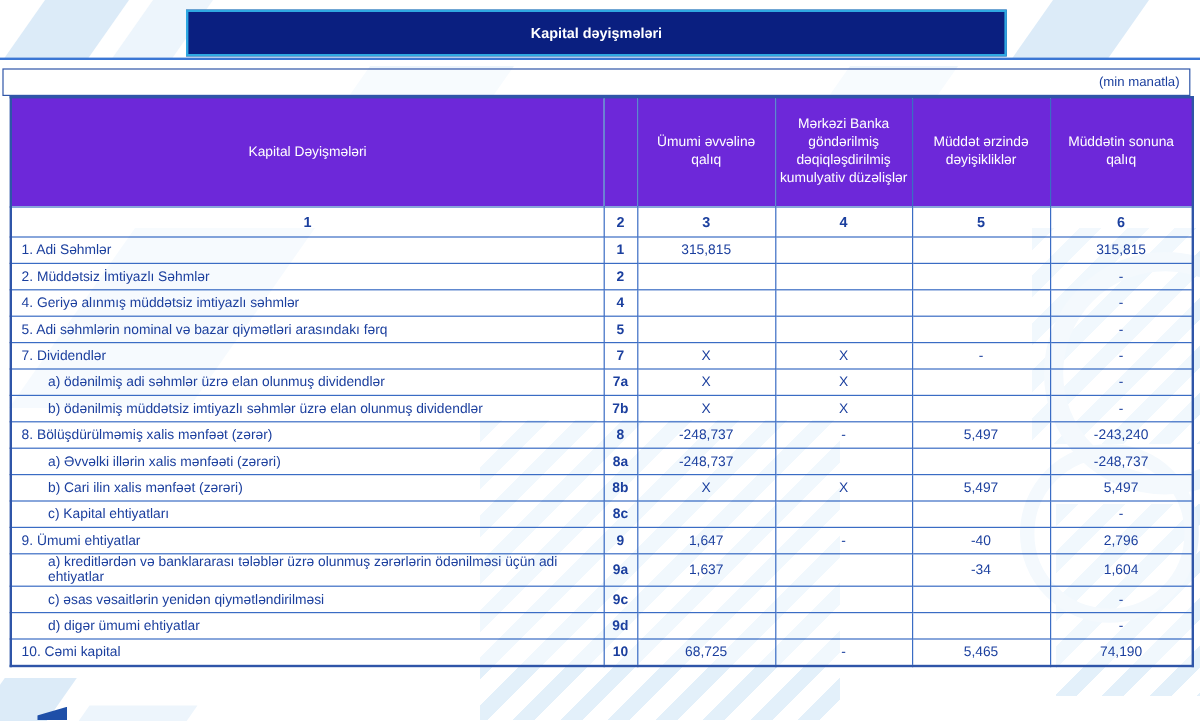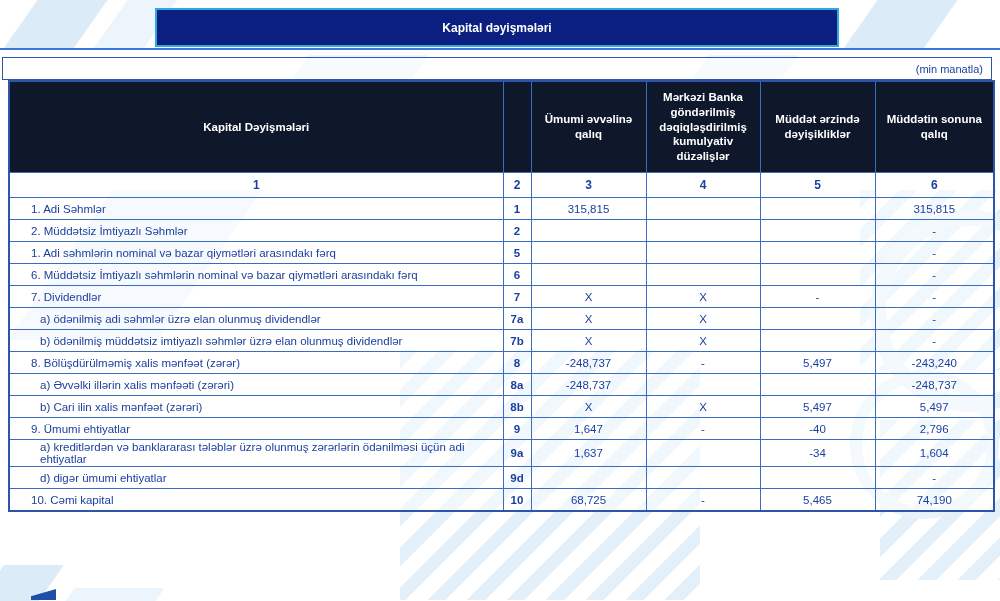--- a/index.html
+++ b/index.html
@@ -35,30 +35,30 @@
     position:absolute;left:8px;top:80px;width:985px;z-index:2;
     border-collapse:collapse;table-layout:fixed;
   }
   table.capital th,table.capital td{
     border:1px solid #3a6cc4;
     font-size:11.5px;
     overflow:hidden;
   }
   table.capital{border:2px solid #2f55a8;}
   th.blue{
-    background:#0f172a;color:#ffffff;font-weight:bold;font-size:11px;
+    background:#6d28d9;color:#ffffff;font-weight:normal;font-size:11px;
     text-align:center;vertical-align:middle;height:90px;line-height:1.3;
     border-color:#2f55a8;padding:0 3px;
   }
   tr.num-row td{
     height:22px;text-align:center;font-weight:bold;font-size:12px;
     background:rgba(255,255,255,0.55);
   }
   tbody td{height:19px;background:rgba(255,255,255,0.5);}
-  td.lbl{text-align:left;padding-left:21px;}
+  td.lbl{text-align:left;padding-left:8px;}
   td.lbl.indent{padding-left:30px;}
   td.code{text-align:center;font-weight:bold;}
   td.val{text-align:center;}
   
   .footer-arrow{
     position:absolute;left:31px;top:589px;width:25px;height:11px;z-index:2;
     background:#1e4fa8;
     clip-path:polygon(0 65%,100% 0,100% 100%,0 100%);
   }
 </style>
@@ -128,30 +128,30 @@
   </tr>
       <tr>
     <td class="lbl">2. Müddətsiz İmtiyazlı Səhmlər</td>
     <td class="code">2</td>
     <td class="val"></td>
     <td class="val"></td>
     <td class="val"></td>
     <td class="val">-</td>
   </tr>
       <tr>
-    <td class="lbl">1. Adi səhmlərin nominal və bazar qiymətləri arasındakı fərq</td>
+    <td class="lbl">4. Geriyə alınmış müddətsiz imtiyazlı səhmlər</td>
+    <td class="code">4</td>
+    <td class="val"></td>
+    <td class="val"></td>
+    <td class="val"></td>
+    <td class="val">-</td>
+  </tr>
+      <tr>
+    <td class="lbl">5. Adi səhmlərin nominal və bazar qiymətləri arasındakı fərq</td>
     <td class="code">5</td>
-    <td class="val"></td>
-    <td class="val"></td>
-    <td class="val"></td>
-    <td class="val">-</td>
-  </tr>
-      <tr>
-    <td class="lbl">6. Müddətsiz İmtiyazlı səhmlərin nominal və bazar qiymətləri arasındakı fərq</td>
-    <td class="code">6</td>
     <td class="val"></td>
     <td class="val"></td>
     <td class="val"></td>
     <td class="val">-</td>
   </tr>
       <tr>
     <td class="lbl">7. Dividendlər</td>
     <td class="code">7</td>
     <td class="val">X</td>
     <td class="val">X</td>
@@ -192,36 +192,52 @@
   </tr>
       <tr>
     <td class="lbl indent">b) Cari ilin xalis mənfəət (zərəri)</td>
     <td class="code">8b</td>
     <td class="val">X</td>
     <td class="val">X</td>
     <td class="val">5,497</td>
     <td class="val">5,497</td>
   </tr>
       <tr>
+    <td class="lbl indent">c) Kapital ehtiyatları</td>
+    <td class="code">8c</td>
+    <td class="val"></td>
+    <td class="val"></td>
+    <td class="val"></td>
+    <td class="val">-</td>
+  </tr>
+      <tr>
     <td class="lbl">9. Ümumi ehtiyatlar</td>
     <td class="code">9</td>
     <td class="val">1,647</td>
     <td class="val">-</td>
     <td class="val">-40</td>
     <td class="val">2,796</td>
   </tr>
       <tr>
     <td class="lbl indent">a) kreditlərdən və banklararası  tələblər üzrə olunmuş zərərlərin ödənilməsi üçün adi ehtiyatlar</td>
     <td class="code">9a</td>
     <td class="val">1,637</td>
     <td class="val"></td>
     <td class="val">-34</td>
     <td class="val">1,604</td>
   </tr>
       <tr>
+    <td class="lbl indent">c) əsas vəsaitlərin yenidən qiymətləndirilməsi</td>
+    <td class="code">9c</td>
+    <td class="val"></td>
+    <td class="val"></td>
+    <td class="val"></td>
+    <td class="val">-</td>
+  </tr>
+      <tr>
     <td class="lbl indent">d) digər ümumi ehtiyatlar</td>
     <td class="code">9d</td>
     <td class="val"></td>
     <td class="val"></td>
     <td class="val"></td>
     <td class="val">-</td>
   </tr>
       <tr>
     <td class="lbl">10. Cəmi kapital</td>
     <td class="code">10</td>

